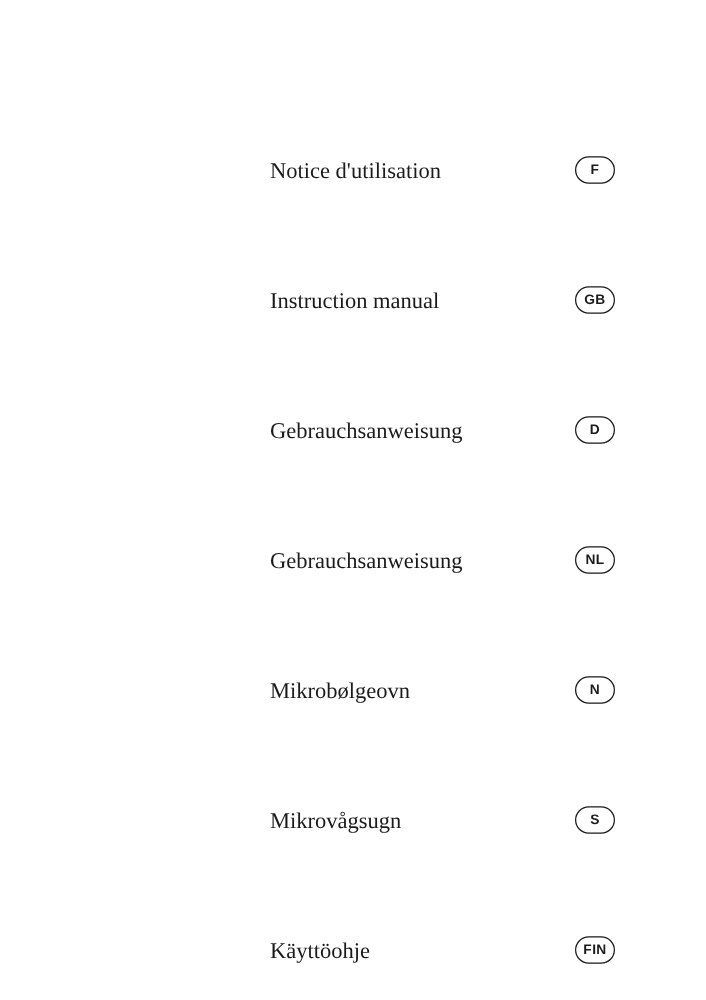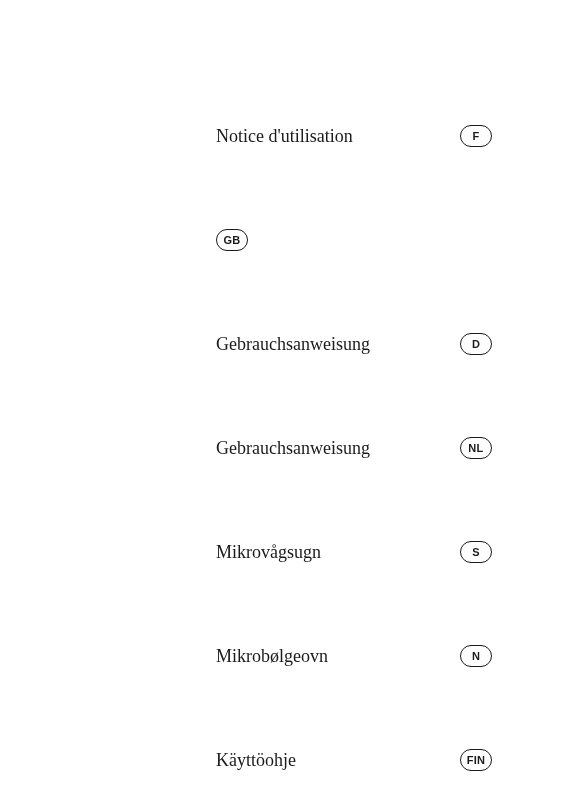--- a/index.html
+++ b/index.html
@@ -71,36 +71,37 @@
 </head>
 <body>
 
 <div class="page-container">
   <div class="language-list">
   <div class="language-item">
         <span class="language-label">Notice d'utilisation</span>
         <span class="lang-badge">F</span>
       </div>
       <div class="language-item">
+        <span class="language-label">Instruction manual</span>
         <span class="lang-badge">GB</span>
       </div>
       <div class="language-item">
         <span class="language-label">Gebrauchsanweisung</span>
         <span class="lang-badge">D</span>
       </div>
       <div class="language-item">
         <span class="language-label">Gebrauchsanweisung</span>
         <span class="lang-badge">NL</span>
       </div>
       <div class="language-item">
+        <span class="language-label">Mikrobølgeovn</span>
+        <span class="lang-badge">N</span>
+      </div>
+      <div class="language-item">
         <span class="language-label">Mikrovågsugn</span>
         <span class="lang-badge">S</span>
-      </div>
-      <div class="language-item">
-        <span class="language-label">Mikrobølgeovn</span>
-        <span class="lang-badge">N</span>
       </div>
       <div class="language-item">
         <span class="language-label">Käyttöohje</span>
         <span class="lang-badge">FIN</span>
       </div>
     </div>
 </div>
 
 </body></html>

